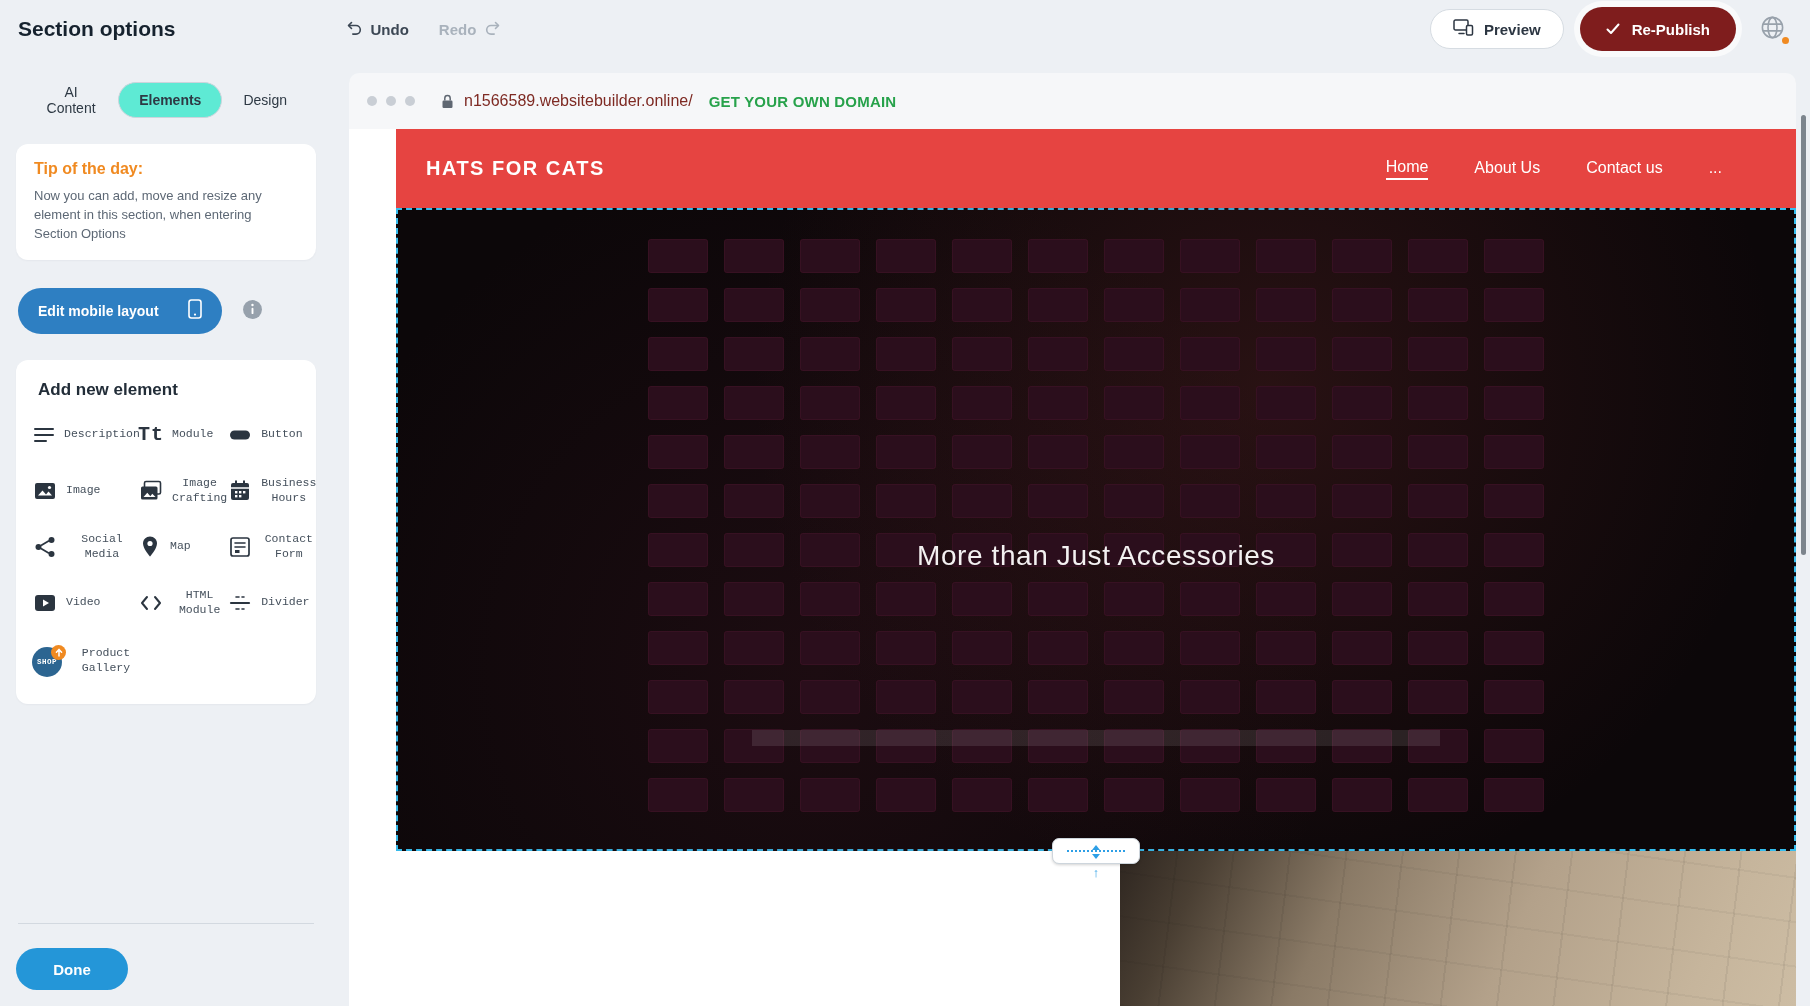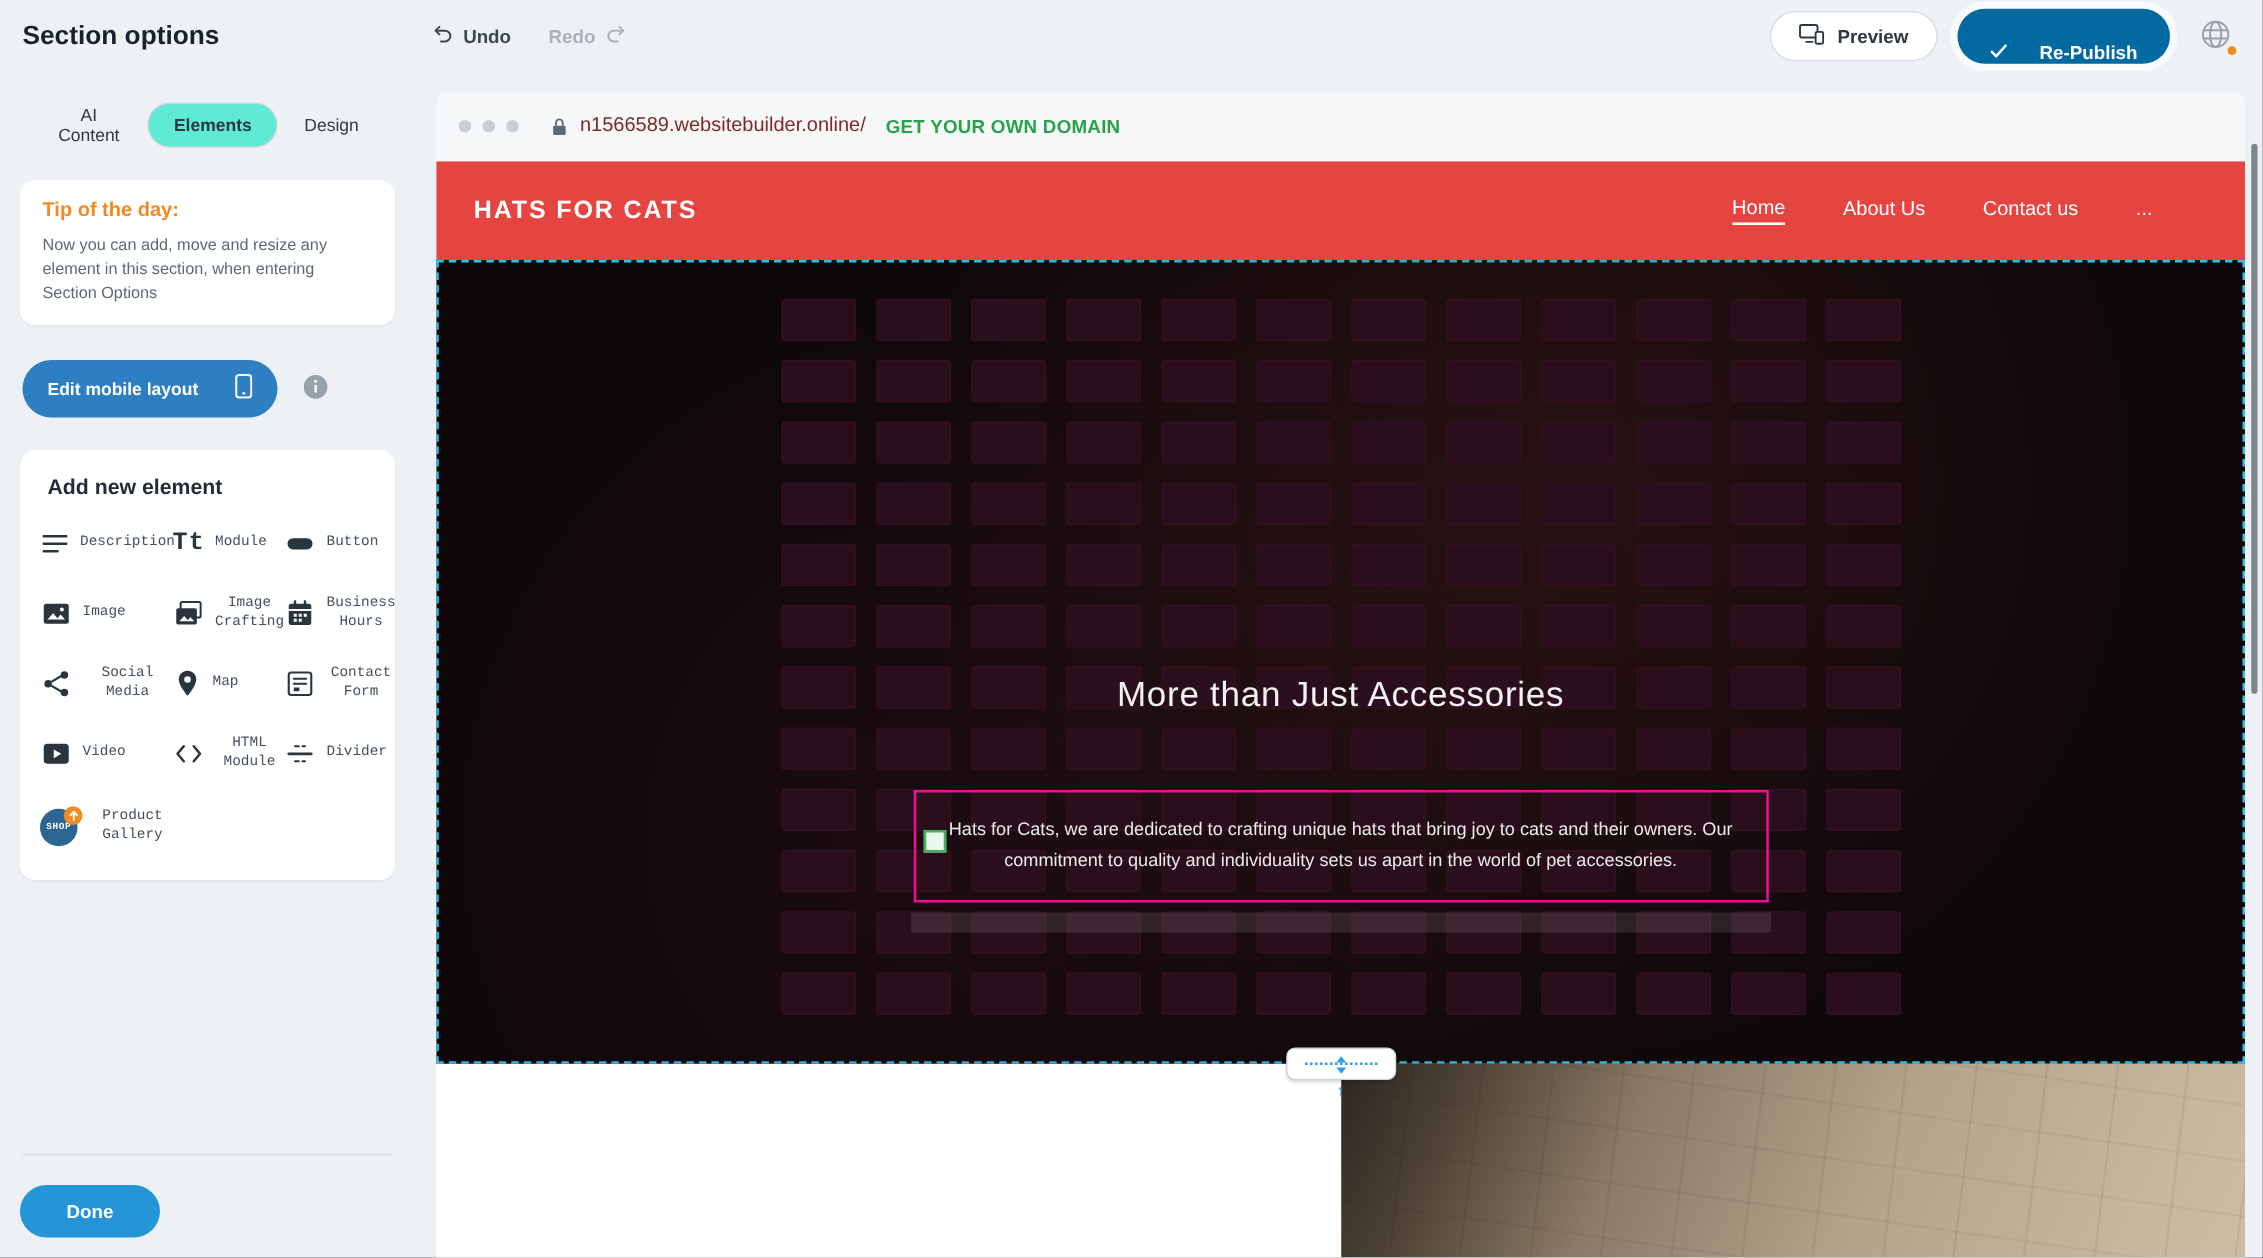--- a/index.html
+++ b/index.html
@@ -7,21 +7,21 @@
   .app { position:relative; width:1810px; height:1006px; }
 
   
   .topbar { position:absolute; top:0; left:0; right:0; height:58px; display:flex; align-items:center; padding:0 18px; }
   .page-title { font-size:21px; font-weight:bold; color:#16222e; }
   .undo-redo { display:flex; align-items:center; gap:30px; margin-left:170px; }
   .ur-btn { display:flex; align-items:center; gap:8px; background:none; border:none; font-size:15px; font-weight:600; color:#3c4754; cursor:pointer; font-family:inherit; }
   .ur-btn.disabled { color:#a9b2bc; }
   .topbar-right { margin-left:auto; display:flex; align-items:center; gap:16px; }
   .preview-btn { display:flex; align-items:center; gap:10px; height:40px; padding:0 22px; background:#fff; border:1px solid #d6dce2; border-radius:20px; font-size:15px; font-weight:600; color:#2c3642; cursor:pointer; font-family:inherit; }
-  .republish-btn { display:flex; align-items:flex-end; gap:26px; height:44px; padding:0 26px; background:#0369a1; border:none; border-radius:22px; font-size:15px; font-weight:bold; color:#fff; cursor:pointer; box-shadow:0 0 0 6px rgba(255,255,255,0.65); font-family:inherit; }
+  .republish-btn { display:flex; align-items:center; gap:12px; height:44px; padding:0 26px; background:#7f1d1d; border:none; border-radius:22px; font-size:15px; font-weight:bold; color:#fff; cursor:pointer; box-shadow:0 0 0 6px rgba(255,255,255,0.65); font-family:inherit; }
   .globe-btn { position:relative; width:40px; height:40px; border:none; background:transparent; border-radius:50%; display:flex; align-items:center; justify-content:center; cursor:pointer; }
   .globe-dot { position:absolute; right:3px; bottom:5px; width:7px; height:7px; border-radius:50%; background:#f08a21; }
 
   
   .sidebar { position:absolute; top:58px; left:0; width:332px; bottom:0; padding:16px; display:flex; flex-direction:column; }
   .tabs { display:flex; align-items:center; justify-content:space-between; padding:0 8px; margin-bottom:18px; }
   .tab { font-size:14px; color:#2e3944; padding:9px 20px; border-radius:19px; background:transparent; border:1px solid transparent; cursor:pointer; font-family:inherit; }
   .tab.active { background:#5eead4; border:1px solid #cdd4dc; font-weight:600; }
   .tip-card { background:#fff; border-radius:12px; padding:16px 18px; margin-bottom:26px; box-shadow:0 1px 2px rgba(20,30,40,0.04); }
   .tip-title { color:#f08a21; font-size:16px; font-weight:bold; margin-bottom:9px; }
@@ -45,21 +45,21 @@
 
   
   .main { position:absolute; top:58px; left:349px; right:14px; bottom:0; }
   .browser-bar { margin-top:15px; height:56px; background:#f6f7f9; border-radius:10px 10px 0 0; display:flex; align-items:center; padding:0 18px; box-shadow:0 1px 0 rgba(0,0,0,0.06); }
   .win-dots { display:flex; gap:9px; margin-right:26px; }
   .win-dot { width:10px; height:10px; border-radius:50%; background:#c9ced5; }
   .lock-wrap { margin-right:10px; display:flex; }
   .url-text { font-size:16px; color:#7e2a23; margin-right:16px; }
   .domain-link { font-size:15px; font-weight:bold; color:#27a24b; letter-spacing:0.2px; cursor:pointer; }
 
-  .site { position:relative; height:877px; background:#fff; overflow:hidden; }
+  .site { position:relative; height:877px; background:#fff; overflow:hidden;padding-left:47px; }
   .site-header { height:79px; background:#e64441; display:flex; align-items:center; padding:0 30px; }
   .site-logo { color:#fff; font-size:20px; font-weight:bold; letter-spacing:1.5px; }
   .site-nav { margin-left:auto; display:flex; align-items:center; gap:46px; margin-right:44px; }
   .nav-item { color:#fff; font-size:16px; cursor:pointer; padding-bottom:2px; }
   .nav-item.active { border-bottom:2px solid #fff; }
 
   .hero { position:relative; height:643px; background:#0c0709; outline:2px dashed #35bdee; outline-offset:-2px; }
   .hero-bg { position:absolute; inset:0;
     background:
       radial-gradient(circle at 62% 28%, rgba(115,45,45,0.28), transparent 52%),
@@ -524,24 +524,20 @@
             <div class="tile"></div>
             <div class="tile"></div>
             <div class="tile"></div>
             <div class="tile"></div>
             <div class="tile"></div>
             <div class="tile"></div>
           </div>
 
         <div class="hero-sub">More than Just Accessories</div>
 
-        <div class="para-box">
-          <span class="resize-handle"></span>
-          <p class="para-text">Hats for Cats, we are dedicated to crafting unique hats that bring joy to cats and their owners. Our commitment to quality and individuality sets us apart in the world of pet accessories.</p>
-        </div>
         <div class="ghost-bar"></div>
 
         <div class="drag-handle">
           <span class="drag-line"></span>
           <span class="drag-arrow">↑</span>
         </div>
       </section>
 
       <div class="site-bottom">
         <div class="bottom-left"></div>

